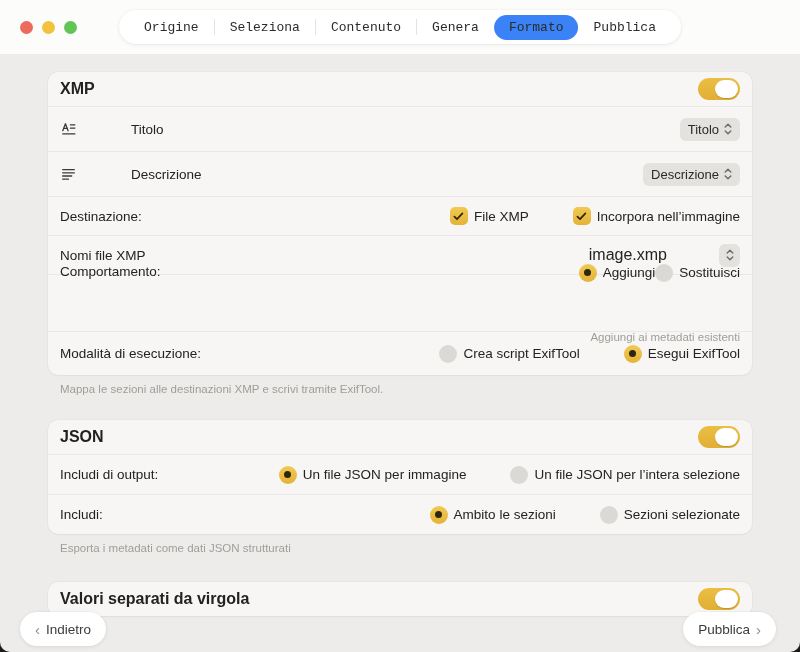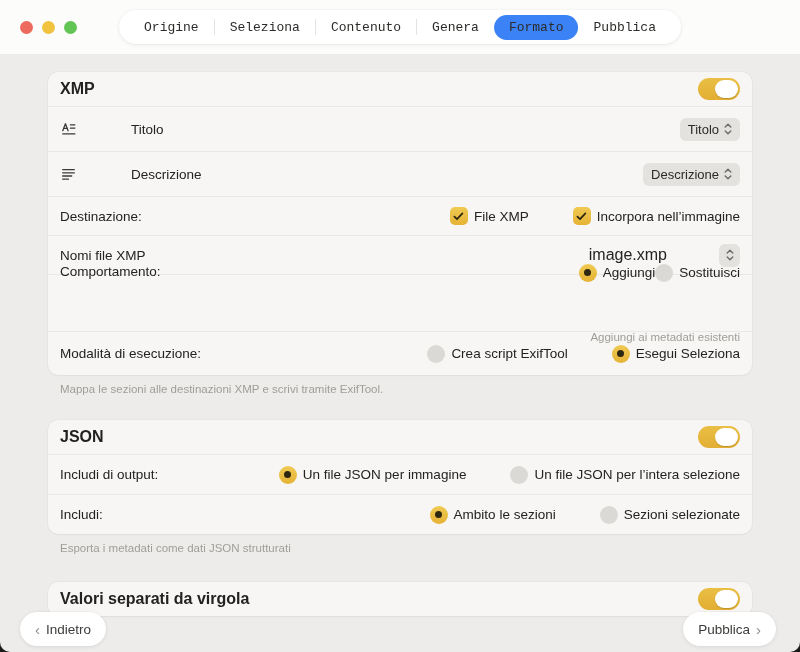--- a/index.html
+++ b/index.html
@@ -258,21 +258,21 @@
         <span class="row-label">Modalità di esecuzione:</span>
         <span class="spacer"></span>
         <span class="opt-group">
           <span class="radio unselected"></span>
           <span class="opt-label">Crea script ExifTool</span>
         </span>
         <span class="opt-group">
           <span class="radio selected">
               <span class="radio-dot"></span>
             </span>
-          <span class="opt-label">Esegui Seleziona</span>
+          <span class="opt-label">Esegui ExifTool</span>
         </span>
       </div>
     </section>
     <p class="footnote">Mappa le sezioni alle destinazioni XMP e scrivi tramite ExifTool.</p>
 
     <section class="card second">
       <div class="row header-row">
         <span class="sec-title">JSON</span>
         <span class="spacer"></span>
         <span class="toggle">

